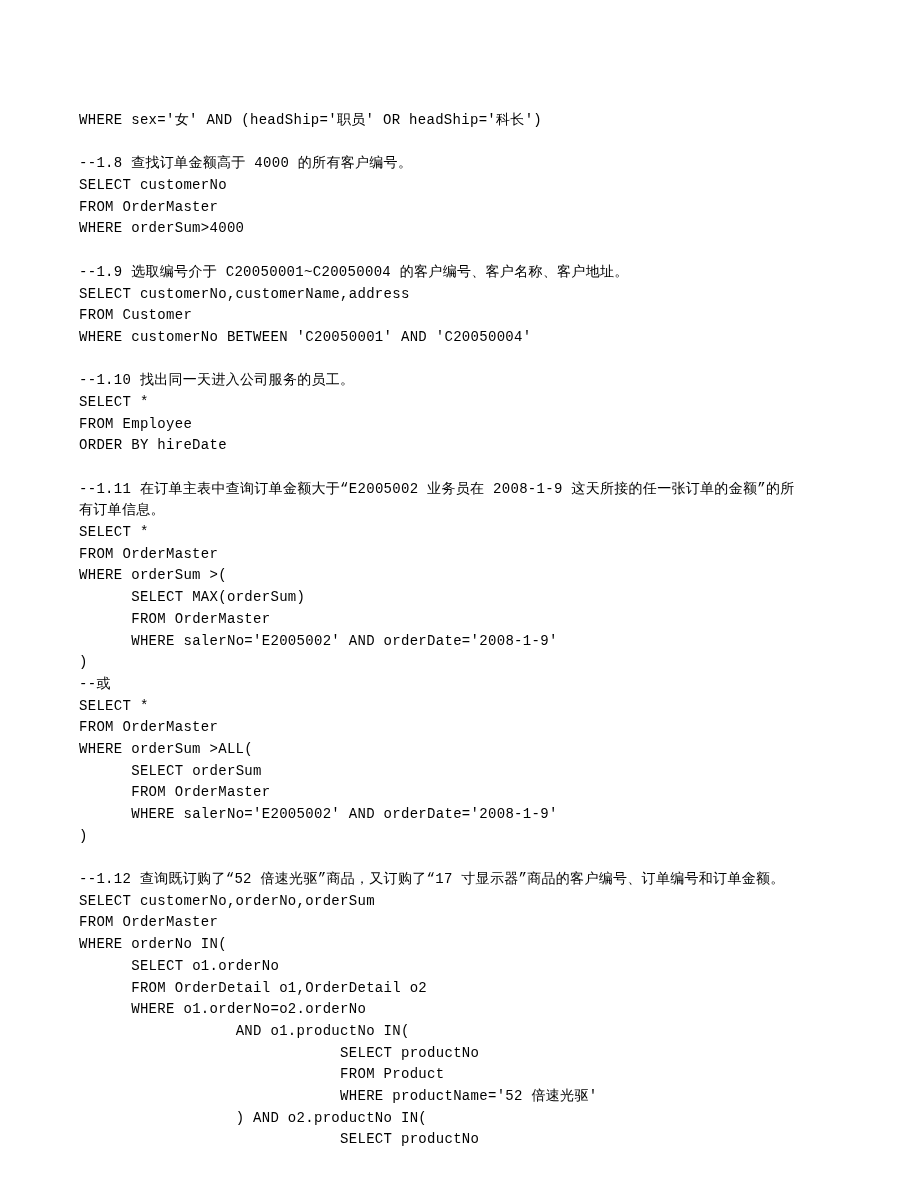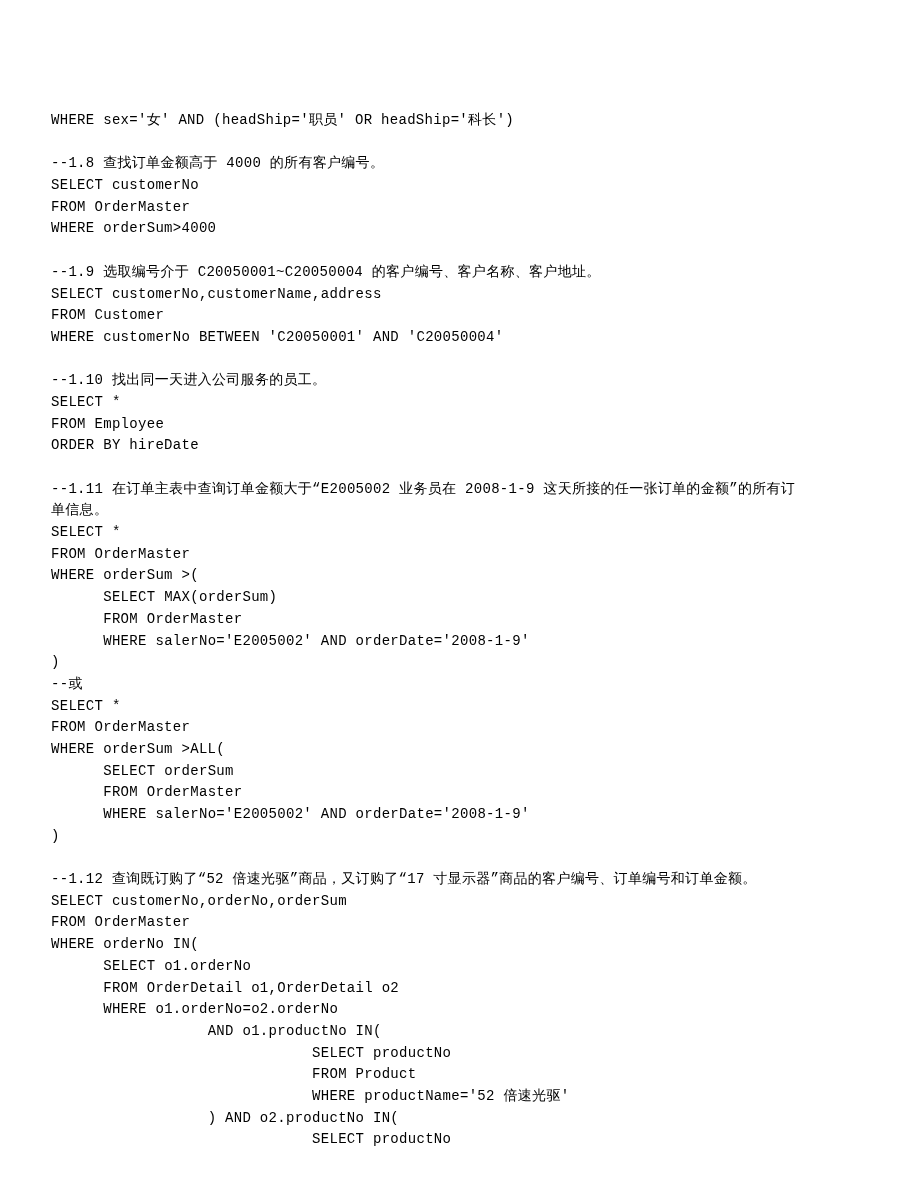--- a/index.html
+++ b/index.html
@@ -7,21 +7,21 @@
     padding: 0;
     background: #fff;
     font-family: "SimSun", "Courier New", monospace;
     font-size: 14px;
     line-height: 1.55;
     color: #000;
   }
   .page {
     width: 920px;
     height: 1191px;
-    padding: 110px 122px 0 51px;
+    padding: 110px 122px 0 79px;
     box-sizing: border-box;
     white-space: pre-wrap;
     word-break: break-word;
     border-radius: 17px;
   }
   .mono { font-family: "Courier New", monospace; letter-spacing: 0.3px; }
 </style>
 </head>
 <body>
 

